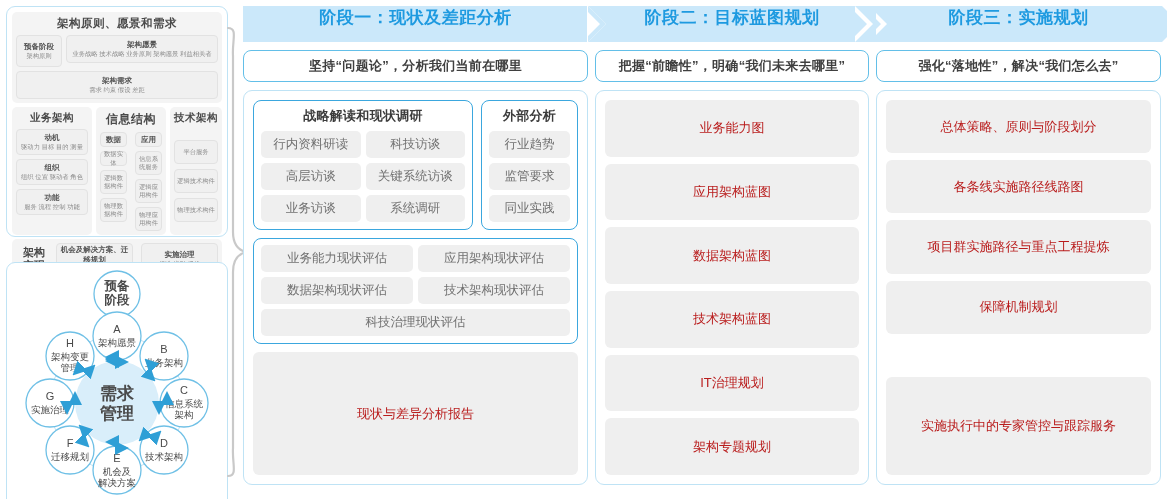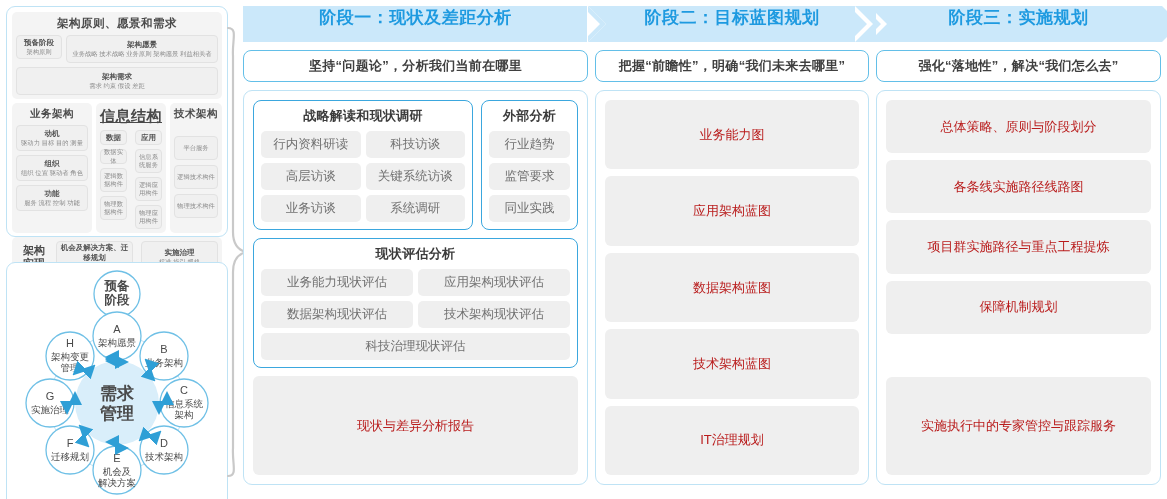--- a/index.html
+++ b/index.html
@@ -113,21 +113,21 @@
 <body>
 
 <div id="left-column">
 
   <div class="panel" id="togaf-matrix-panel">
 
     <div class="matrix-band">
       <div class="band-head">架构原则、愿景和需求</div>
 
       <div class="row-flex" style="margin-bottom:4px;">
-        <div class="grey-box" style="width:46px;height:24px;flex:0 0 46px;">
+        <div class="grey-box" style="width:46px;height:32px;flex:0 0 46px;">
           <div class="gb-title">预备阶段</div>
           <div class="gb-sub">架构原则</div>
         </div>
         <div class="grey-box" style="flex:1 1 auto;height:28px;">
           <div class="gb-title">架构愿景</div>
           <div class="gb-sub">业务战略 技术战略 业务原则 架构愿景 利益相关者</div>
         </div>
       </div>
 
       <div class="grey-box" style="width:100%;height:28px;">
@@ -148,21 +148,21 @@
           <div class="gb-title">组织</div>
           <div class="gb-sub">组织 位置 驱动者 角色</div>
         </div>
         <div class="grey-box" style="width:100%;height:26px;">
           <div class="gb-title">功能</div>
           <div class="gb-sub">服务 流程 控制 功能</div>
         </div>
       </div>
 
       <div class="matrix-band" style="flex:1 1 auto;margin-bottom:0;">
-        <div class="band-head" style="font-size:15px;text-decoration:underline;">信息结构</div>
+        <div class="band-head" style="font-size:12px;">信息结构</div>
         <div class="row-flex">
           <div style="flex:1 1 0;">
             <div class="grey-box" style="width:100%;height:15px;margin-bottom:4px;">
               <div class="gb-title">数据</div>
             </div>
             <div class="grey-box" style="width:100%;height:15px;margin-bottom:4px;">
               <div class="gb-sub">数据实体</div>
             </div>
             <div class="grey-box" style="width:100%;height:24px;margin-bottom:4px;">
               <div class="gb-sub">逻辑数据构件</div>
@@ -348,21 +348,20 @@
           <div class="sub-card-title">外部分析</div>
           <div class="chip-grid">
             <div class="chip chip-1col">行业趋势</div>
             <div class="chip chip-1col">监管要求</div>
             <div class="chip chip-1col">同业实践</div>
           </div>
         </div>
       </div>
 
       <div class="sub-card">
-        <div class="sub-card-title">现状评估分析</div>
         <div class="chip-grid">
           <div class="chip chip-2col">业务能力现状评估</div>
           <div class="chip chip-2col">应用架构现状评估</div>
           <div class="chip chip-2col">数据架构现状评估</div>
           <div class="chip chip-2col">技术架构现状评估</div>
           <div class="chip chip-full">科技治理现状评估</div>
         </div>
       </div>
 
       <div class="big-chip" style="flex:1 1 auto;">现状与差异分析报告</div>
@@ -378,20 +377,21 @@
         <path d="M0 0 L1 0 L1 36 L0 36 Z" fill="#cbe8fa"></path>
       </svg>
     </div>
     <div class="phase-tagline">把握“前瞻性”，明确“我们未来去哪里”</div>
     <div class="phase-body">
       <div class="big-chip" style="flex:1;">业务能力图</div>
       <div class="big-chip" style="flex:1;">应用架构蓝图</div>
       <div class="big-chip" style="flex:1;">数据架构蓝图</div>
       <div class="big-chip" style="flex:1;">技术架构蓝图</div>
       <div class="big-chip" style="flex:1;">IT治理规划</div>
+      <div class="big-chip" style="flex:1;">架构专题规划</div>
     </div>
   </div>
 
   <div class="phase-col" id="phase-col-3">
     <div class="phase-header">
       <span class="ph-title">阶段三：实施规划</span>
       <svg class="chev-in" viewBox="0 0 22 36">
         <path d="M0 0 L22 0 L22 36 L0 36 Z" fill="#cbe8fa"></path>
         <path d="M1 0 L19 18 L1 36 L1 30 L13 18 L1 6 Z" fill="#fff"></path>
         <path d="M0 0 L1 0 L1 36 L0 36 Z" fill="#cbe8fa"></path>

